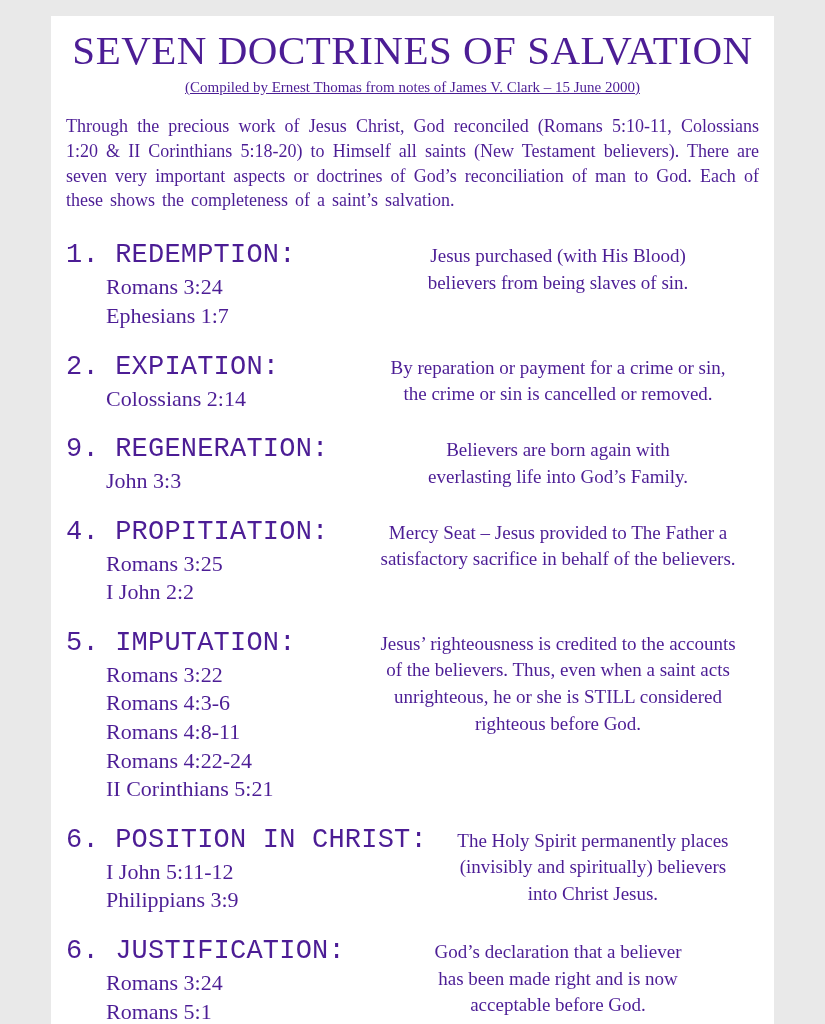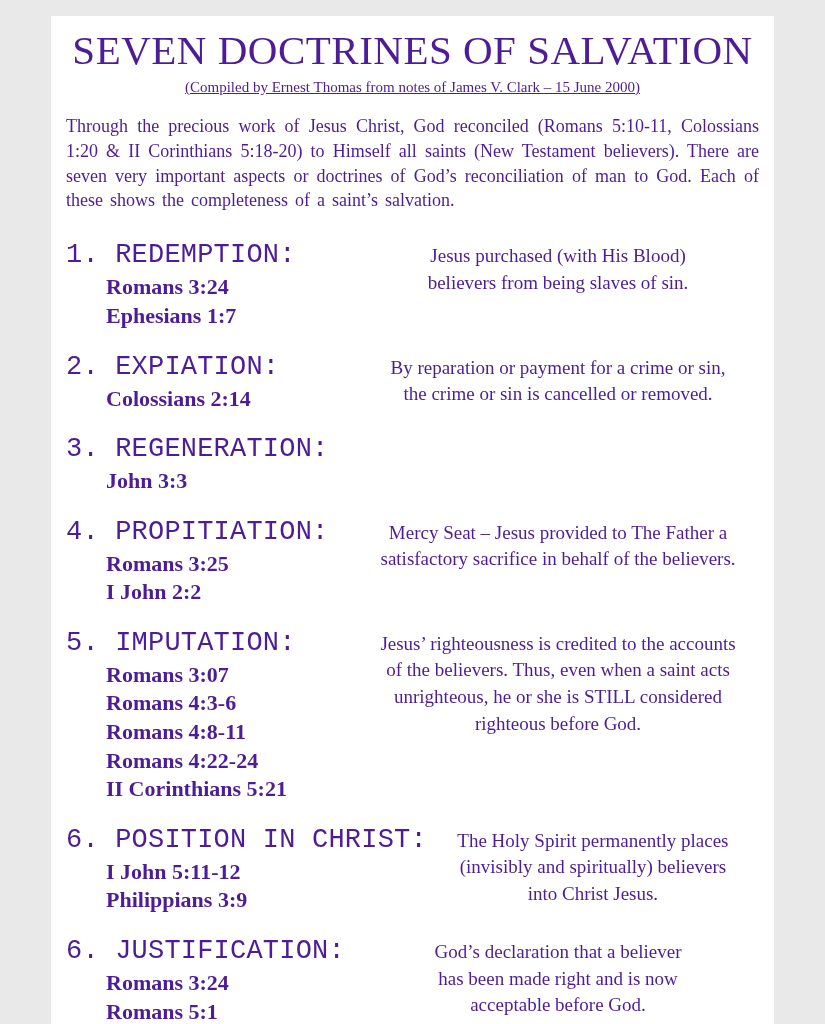--- a/index.html
+++ b/index.html
@@ -54,21 +54,20 @@
     margin: 0;
     white-space: nowrap;
     letter-spacing: 0.2px;
     font-family: Liberation Mono, monospace;
   }
   .doc-refs {
     padding-left: 40px;
     margin-top: 3px;
     font-size: 22px;
     line-height: 1.3;
-    font-weight: bold;
   }
   .doc-ref { white-space: nowrap; }
   .doc-desc {
     flex: 1 1 auto;
     text-align: center;
     font-size: 19px;
     line-height: 1.4;
     padding-top: 3px;
   }
   .desc-line { white-space: nowrap; }
@@ -105,24 +104,28 @@
       </div>
     </div>
     <div class="doc-desc">
       <div class="desc-line">By reparation or payment for a crime or sin,</div>
       <div class="desc-line">the crime or sin is cancelled or removed.</div>
     </div>
   </section>
 
   <section class="doctrine">
     <div class="doc-left">
-      <h2 class="doc-heading">3. REGENERATION:</h2>
+      <h2 class="doc-heading">9. REGENERATION:</h2>
       <div class="doc-refs">
         <div class="doc-ref">John 3:3</div>
       </div>
+    </div>
+    <div class="doc-desc">
+      <div class="desc-line">Believers are born again with</div>
+      <div class="desc-line">everlasting life into God’s Family.</div>
     </div>
   </section>
 
   <section class="doctrine">
     <div class="doc-left">
       <h2 class="doc-heading">4. PROPITIATION:</h2>
       <div class="doc-refs">
         <div class="doc-ref">Romans 3:25</div>
         <div class="doc-ref">I John 2:2</div>
       </div>
@@ -130,21 +133,21 @@
     <div class="doc-desc">
       <div class="desc-line">Mercy Seat – Jesus provided to The Father a</div>
       <div class="desc-line">satisfactory sacrifice in behalf of the believers.</div>
     </div>
   </section>
 
   <section class="doctrine">
     <div class="doc-left">
       <h2 class="doc-heading">5. IMPUTATION:</h2>
       <div class="doc-refs">
-        <div class="doc-ref">Romans 3:07</div>
+        <div class="doc-ref">Romans 3:22</div>
         <div class="doc-ref">Romans 4:3-6</div>
         <div class="doc-ref">Romans 4:8-11</div>
         <div class="doc-ref">Romans 4:22-24</div>
         <div class="doc-ref">II Corinthians 5:21</div>
       </div>
     </div>
     <div class="doc-desc">
       <div class="desc-line">Jesus’ righteousness is credited to the accounts</div>
       <div class="desc-line">of the believers. Thus, even when a saint acts</div>
       <div class="desc-line">unrighteous, he or she is STILL considered</div>

